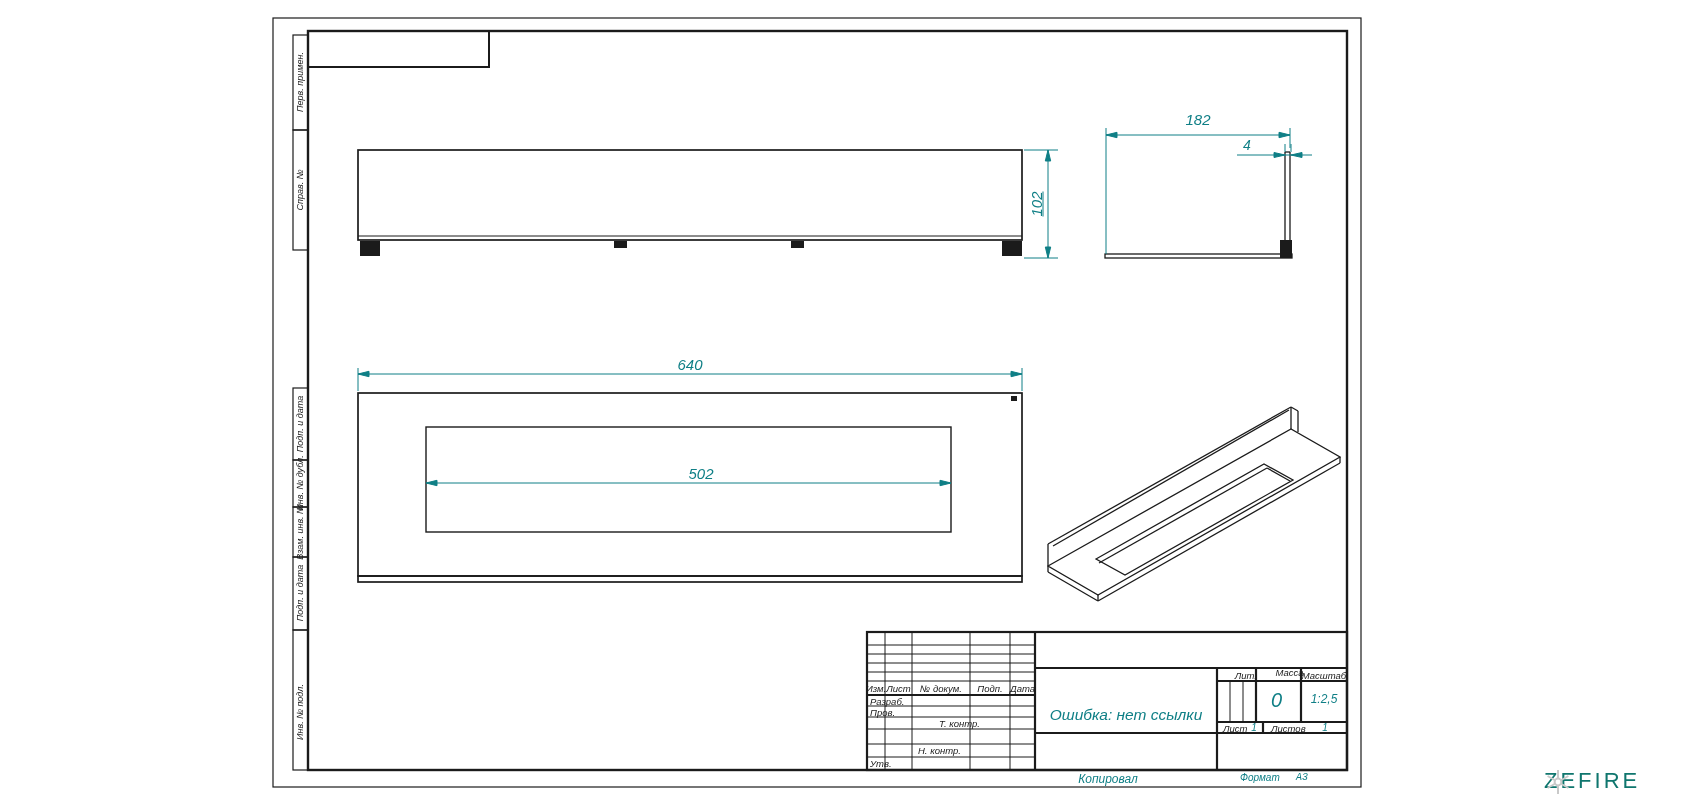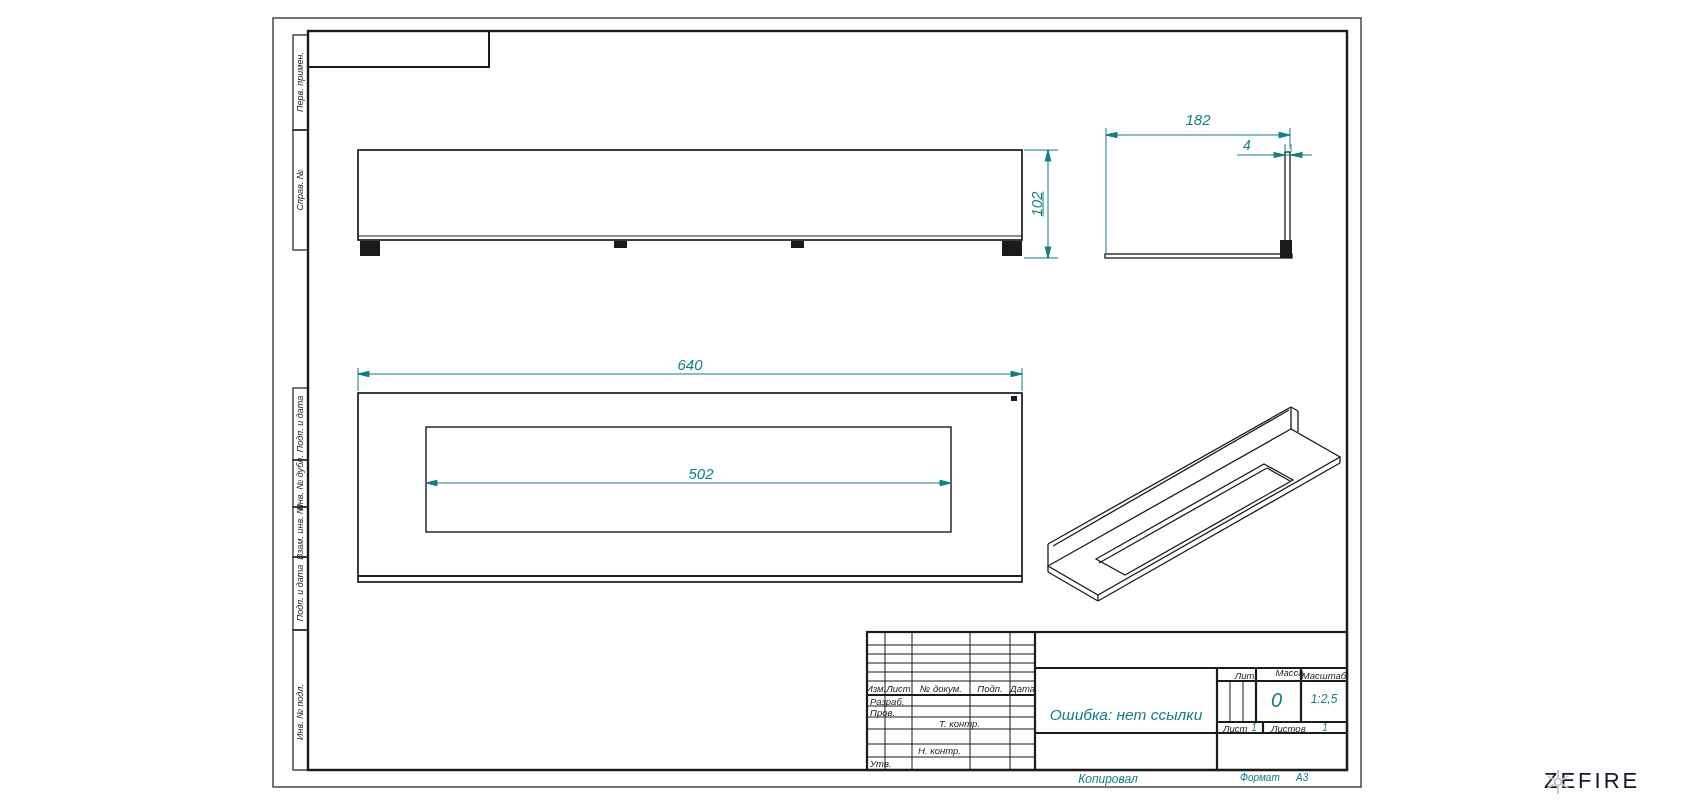--- a/index.html
+++ b/index.html
@@ -8,21 +8,21 @@
   svg{position:absolute;left:0;top:0;}
   .txt{position:absolute;font-style:italic;color:#1b1b1b;white-space:nowrap;line-height:1;}
   .teal{color:#0f7f86;}
   .dim{font-size:15px;font-style:italic;color:#0f7f86;}
   .ctr{text-align:center;}
   .rot{transform:translate(-50%,-50%) rotate(-90deg);}
   .tb-sm{font-size:9.5px;}
   .margin-lbl{font-size:9px;}
   .wm{position:absolute;left:1544px;top:768px;display:flex;align-items:center;gap:6px;
       color:#c9c9c9;}
-  .wm-text{font-size:22px;letter-spacing:3px;color:#0f172a;font-style:normal;}
+  .wm-text{font-size:22px;letter-spacing:3px;color:#0f766e;font-style:normal;}
 </style>
 </head>
 <body>
 
 <div id="page">
 
 <svg width="1691" height="810">
 
   <rect x="273" y="18" width="1088" height="769" fill="none" stroke="#1b1b1b" stroke-width="1.2"></rect>
 
@@ -192,21 +192,21 @@
 
 <div class="txt tb-sm" style="left:1223px;top:724px;">Лист</div>
 <div class="txt teal ctr" style="left:1246px;top:723px;width:16px;font-size:10px;font-style:italic;">1</div>
 <div class="txt tb-sm" style="left:1271px;top:724px;">Листов</div>
 <div class="txt teal ctr" style="left:1317px;top:723px;width:16px;font-size:10px;font-style:italic;">1</div>
 
 <div class="txt teal ctr" style="left:1034px;top:707px;width:184px;font-size:15.5px;">Ошибка: нет ссылки</div>
 
 <div class="txt teal ctr" style="left:1068px;top:773px;width:80px;font-size:12px;">Копировал</div>
 <div class="txt teal" style="left:1240px;top:773px;font-size:10px;">Формат</div>
-<div class="txt teal" style="left:1296px;top:773px;font-size:10px;">А3</div>
+<div class="txt teal" style="left:1296px;top:773px;font-size:10px;font-family:Liberation Mono, monospace;">А3</div>
 
 <div class="wm">
   <svg width="28" height="28" viewBox="0 0 28 28">
     <g stroke="#c9c9c9" stroke-width="2" fill="none">
       <line x1="14" y1="2" x2="14" y2="26"></line>
       <line x1="3.6" y1="8" x2="24.4" y2="20"></line>
       <line x1="3.6" y1="20" x2="24.4" y2="8"></line>
     </g>
     <circle cx="14" cy="14" r="3.4" fill="#ffffff" stroke="#c9c9c9" stroke-width="2"></circle>
   </svg>

